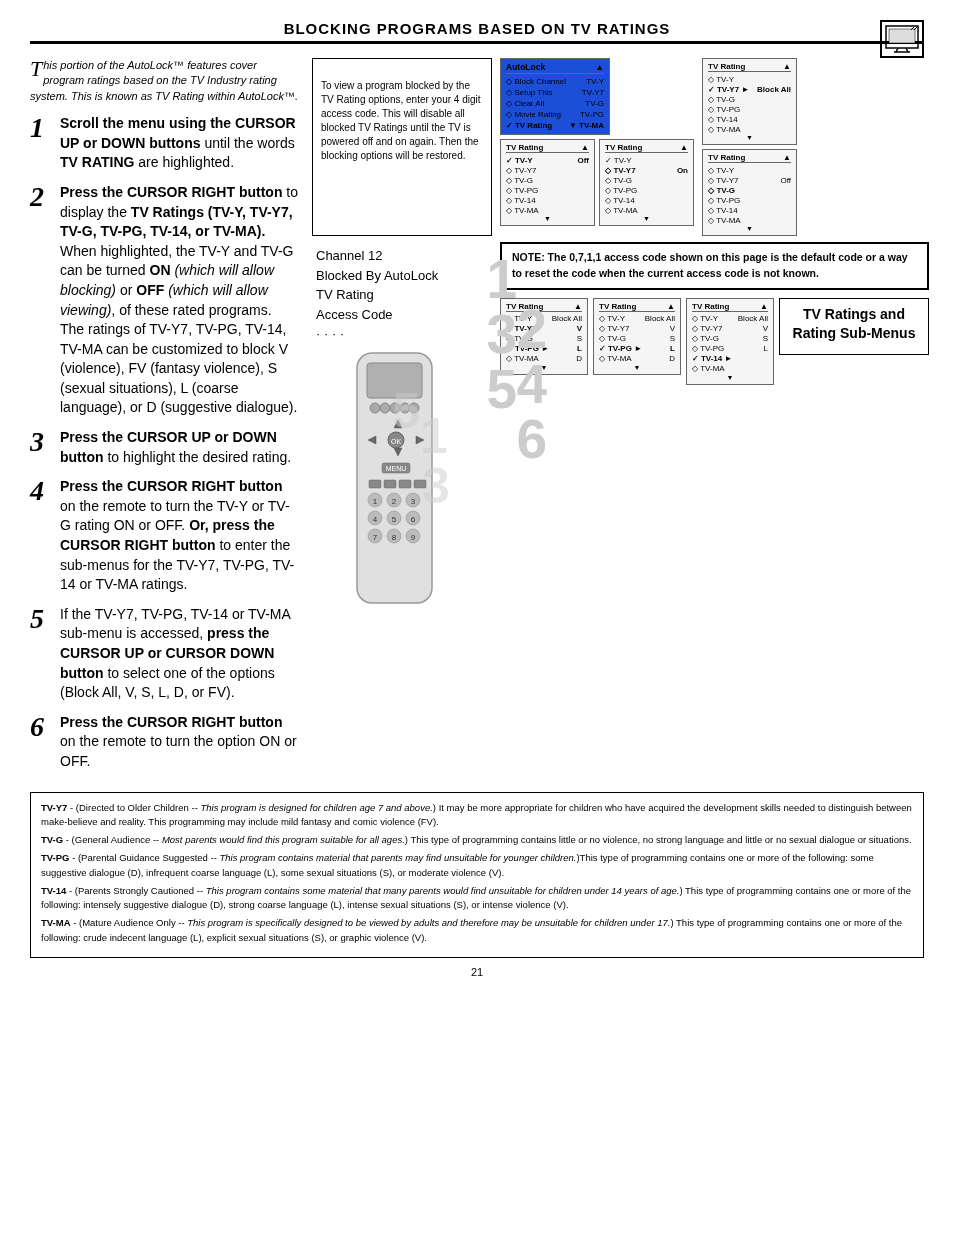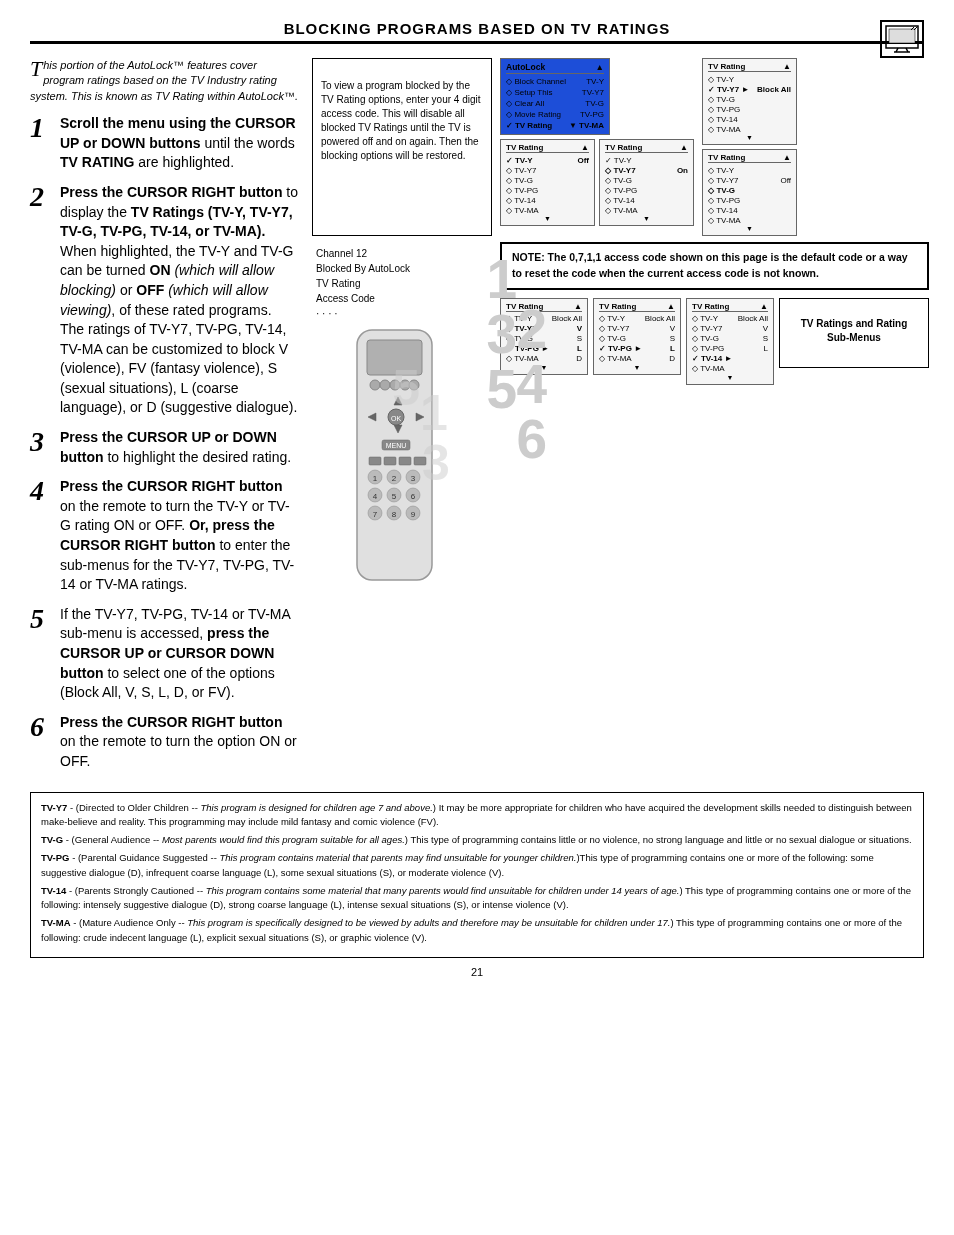--- a/index.html
+++ b/index.html
@@ -111,24 +111,24 @@
       padding: 6px 10px;
       font-size: 10.5px;
       line-height: 1.5;
       margin-bottom: 8px;
     }
     .note-box strong {
       font-weight: bold;
     }
     .bottom-info {
       text-align: center;
-      font-size: 10px;
+      font-size: 14px;
       line-height: 1.4;
       border: 1px solid #000;
-      padding: 18px;
+      padding: 6px;
       flex-shrink: 0;
       width: 150px;
     }
     
     .definitions {
       border: 1px solid #000;
       padding: 8px 10px;
       font-size: 9.5px;
       line-height: 1.5;
       margin-top: 10px;
@@ -214,21 +214,21 @@
     }
     .sub-menu-box .row {
       display: flex;
       justify-content: space-between;
       padding: 0.5px 0;
     }
     .sub-menu-box .row.active {
       font-weight: bold;
     }
     .channel-info {
-      font-size: 10px;
+      font-size: 13px;
       line-height: 1.5;
       margin-top: 4px;
     }
   </style>
 </head>
 <body>
 
 <div class="page-container">
 
   <div class="page-header">

